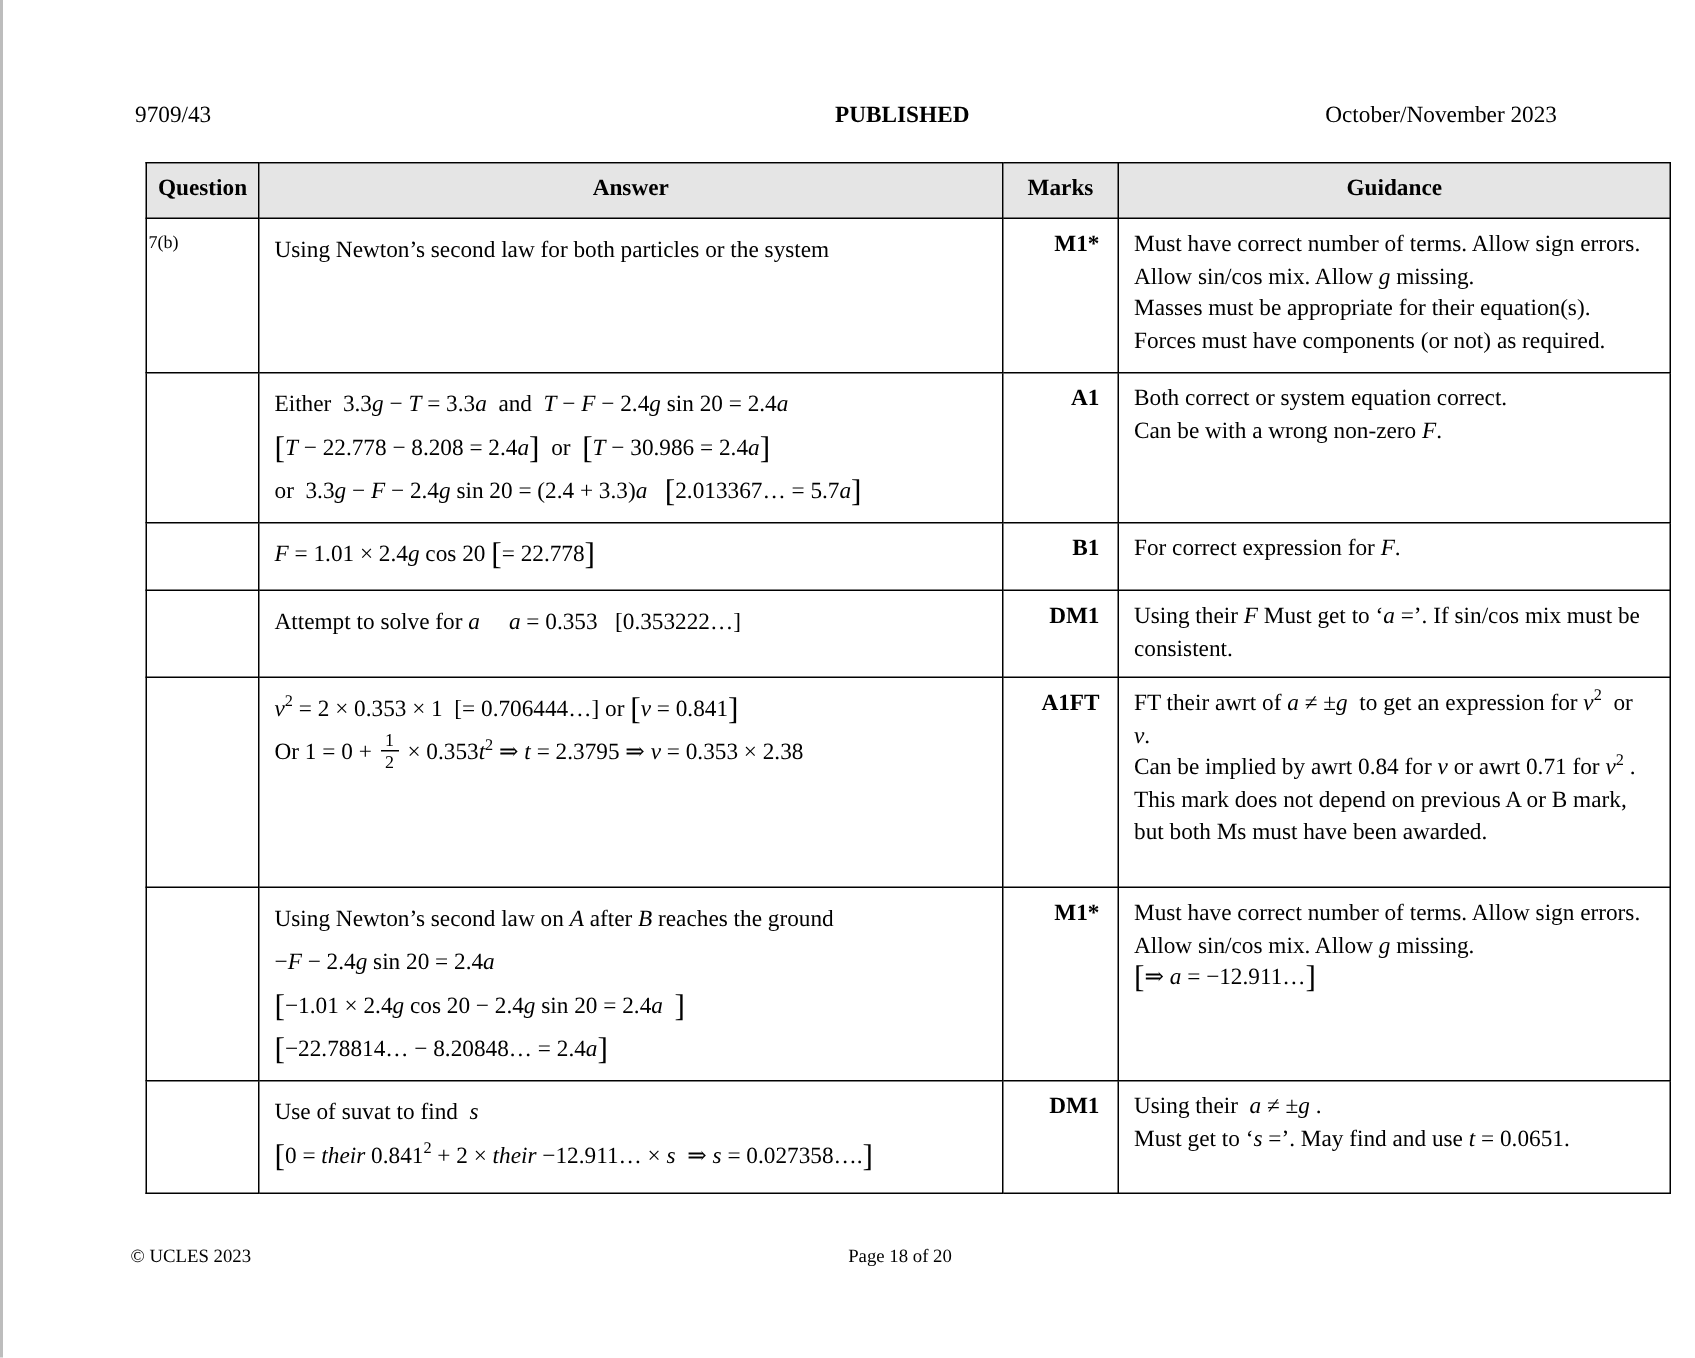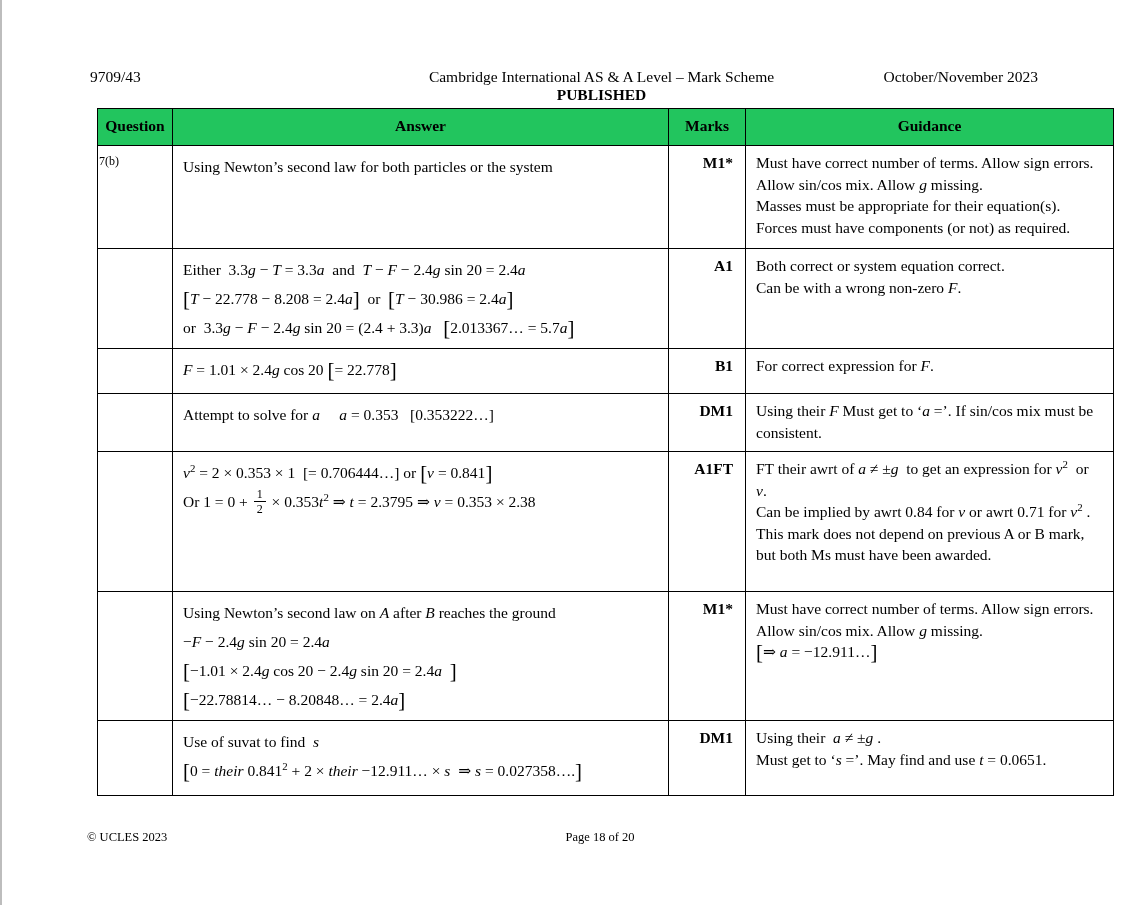--- a/index.html
+++ b/index.html
@@ -10,21 +10,21 @@
   }
   .edge-line{position:absolute;left:0;top:0;width:2px;height:905px;background:#bdbdbd;}
   .page{position:absolute;left:90px;top:68px;width:1023px;}
   .doc-header{position:relative;height:40px;font-size:15.5px;}
   .doc-header .code{position:absolute;left:0;top:0;}
   .doc-header .center-block{position:absolute;left:0;right:0;text-align:center;top:0;line-height:18px;}
   .doc-header .published{font-weight:bold;}
   .doc-header .date{position:absolute;right:75px;top:0;}
   table.ms{border-collapse:collapse;table-layout:fixed;width:1016px;margin-left:7px;}
   table.ms th,table.ms td{border:1.5px solid #000;vertical-align:top;overflow:hidden;}
-  table.ms th{font-weight:bold;font-size:15.5px;padding:8px 4px;background:#22c55e;}
+  table.ms th{font-weight:bold;font-size:15.5px;padding:8px 4px;background:#e5e5e5;}
   td.q{ text-align:left;padding-top:8px;font-size:12px;}
   td.ans{padding:6px 8px 6px 10px;font-size:15.5px;}
   td.mk{ text-align:right;padding:8px 12px 0 2px;font-weight:bold;font-size:15.5px;}
   td.gd{padding:6px 15px 6px 10px;font-size:15.5px;}
   .ans .line{line-height:29px;white-space:pre-wrap;}
   .gd .line{line-height:21.5px;white-space:pre-wrap;}
   .it{font-style:italic;}
   .sup{font-size:70%;vertical-align:super;line-height:0;}
   .big{font-size:135%;line-height:0;vertical-align:-0.1em;}
   .frac{display:inline-flex;flex-direction:column;align-items:center;vertical-align:middle;
@@ -38,21 +38,20 @@
 </head>
 <body>
 
 <div class="edge-line"></div>
 
 <div class="page">
 
   <div class="doc-header">
     <span class="code">9709/43</span>
     <div class="center-block">
-      <div>Cambridge International AS &amp; A Level – Mark Scheme</div>
       <div class="published">PUBLISHED</div>
     </div>
     <span class="date">October/November 2023</span>
   </div>
 
   <table class="ms">
     <colgroup>
       <col style="width:75px">
         <col style="width:496px">
         <col style="width:77px">

